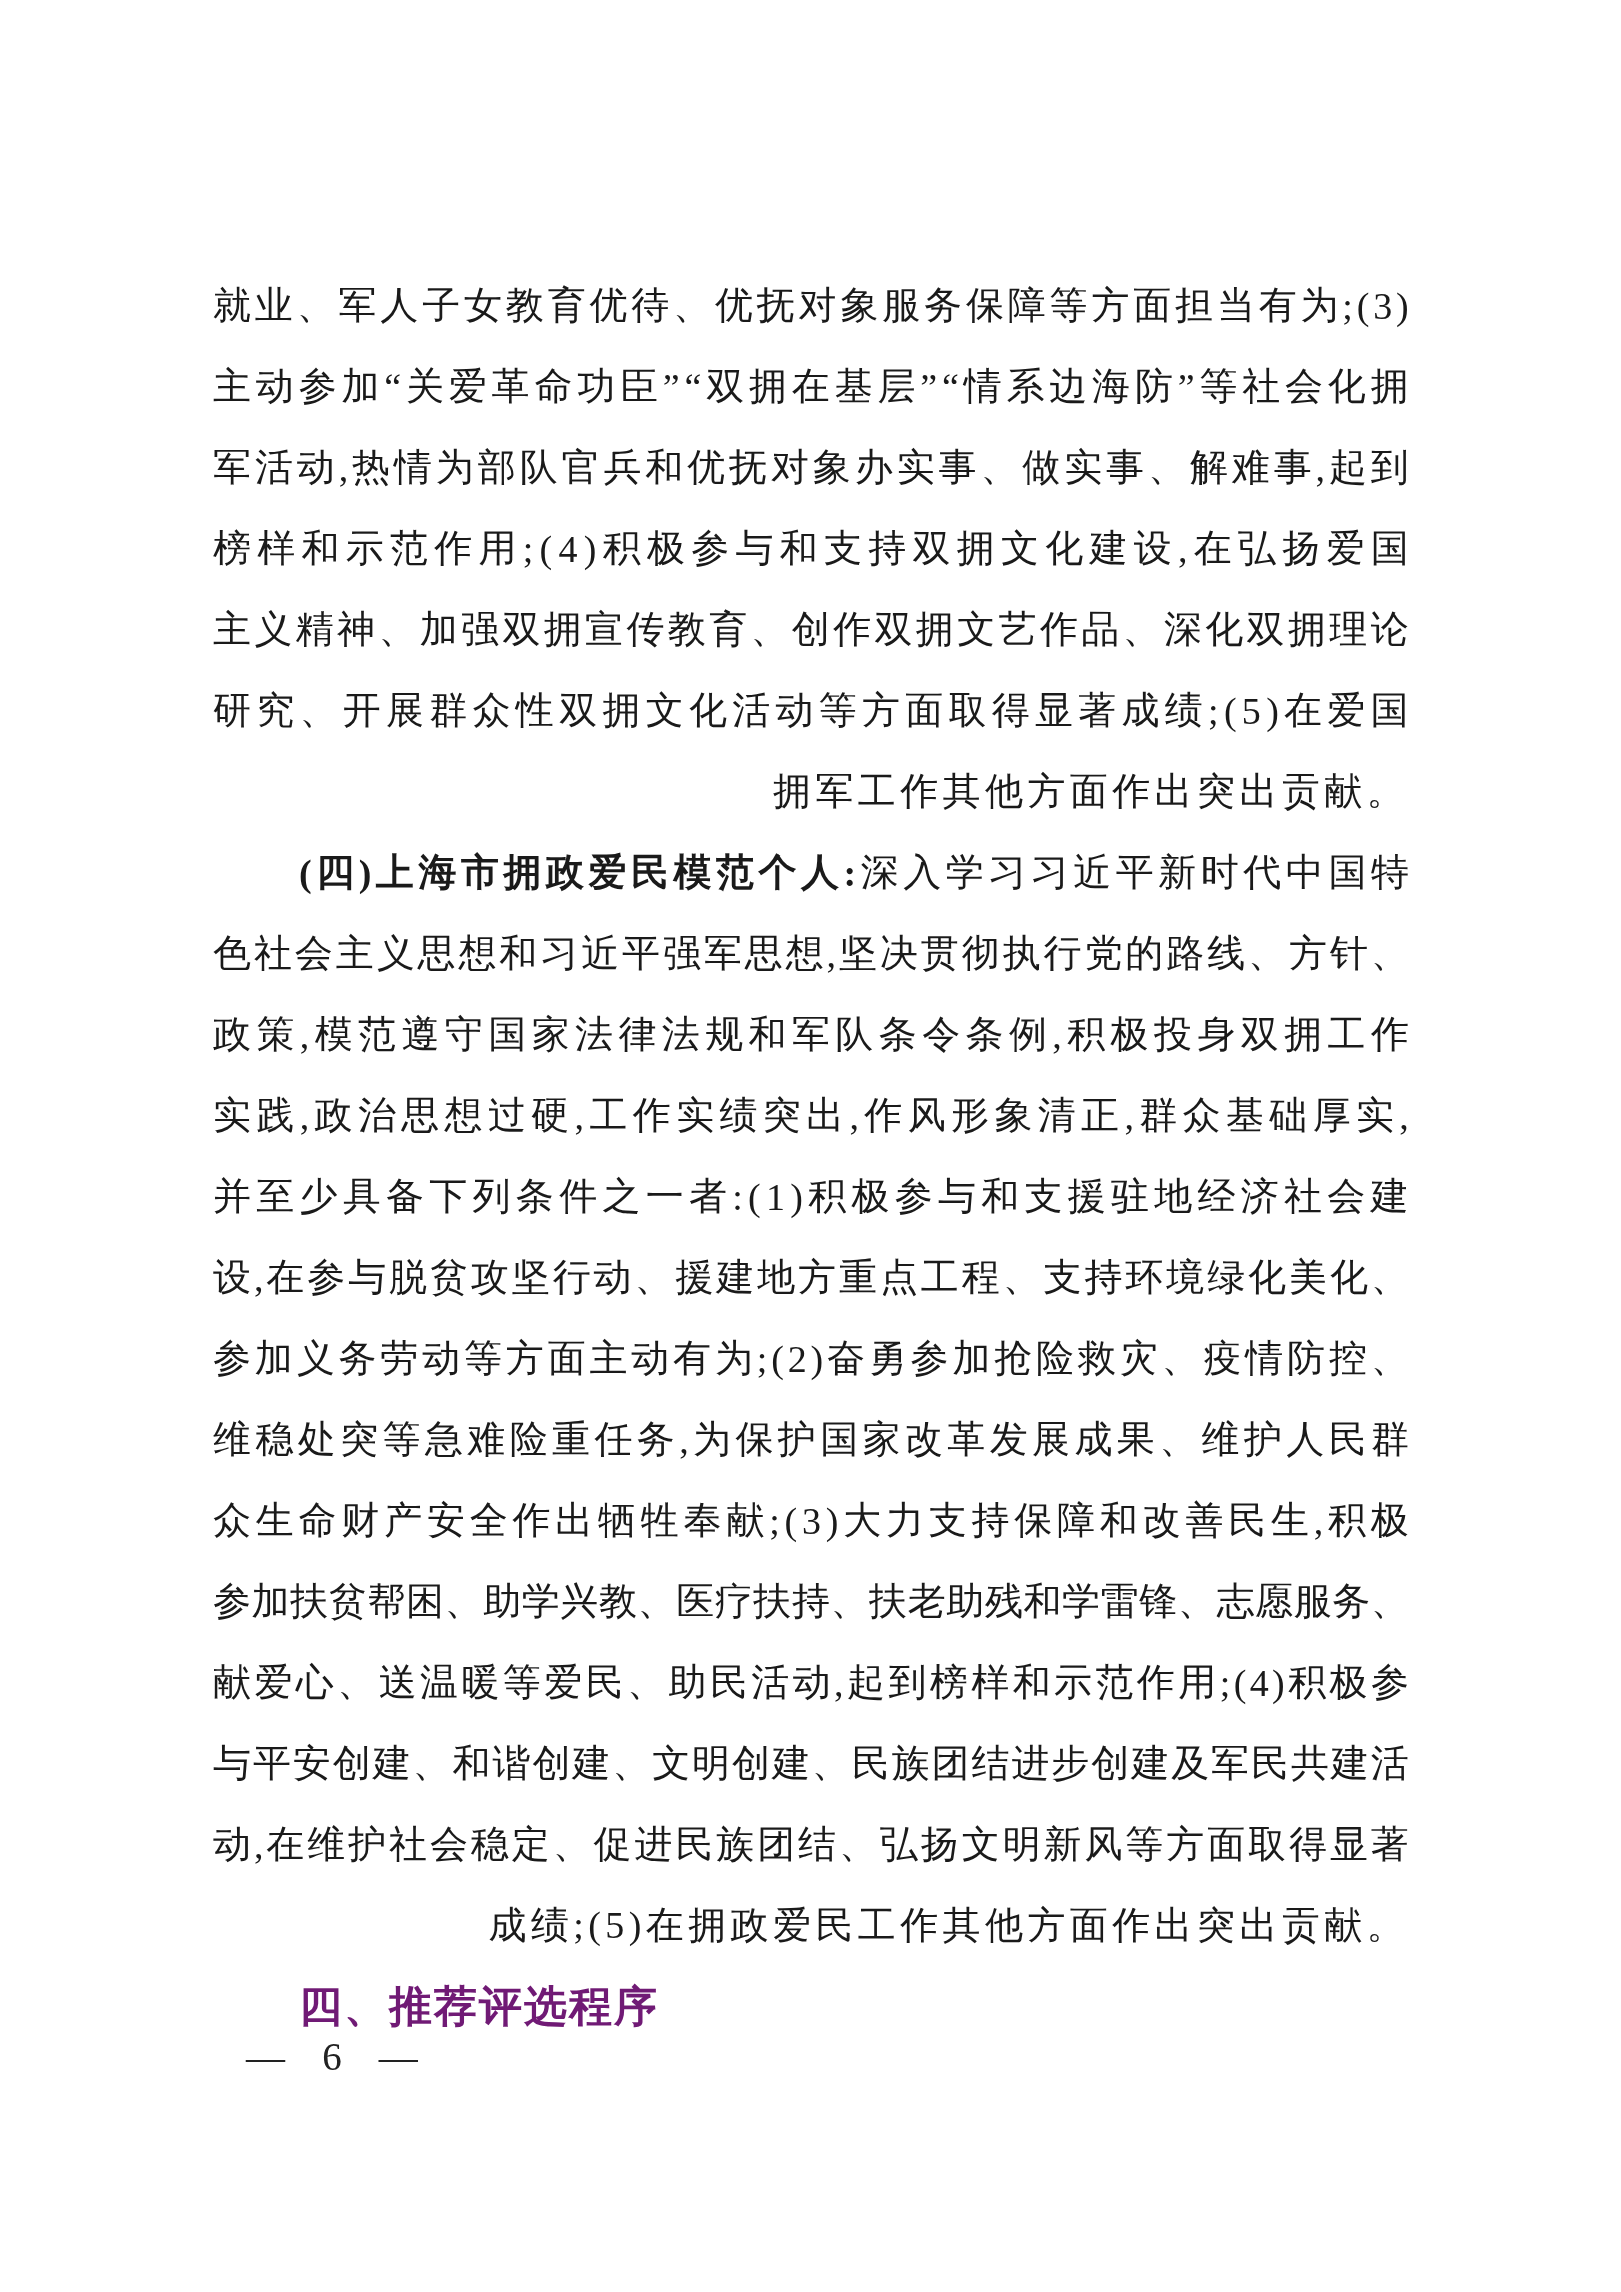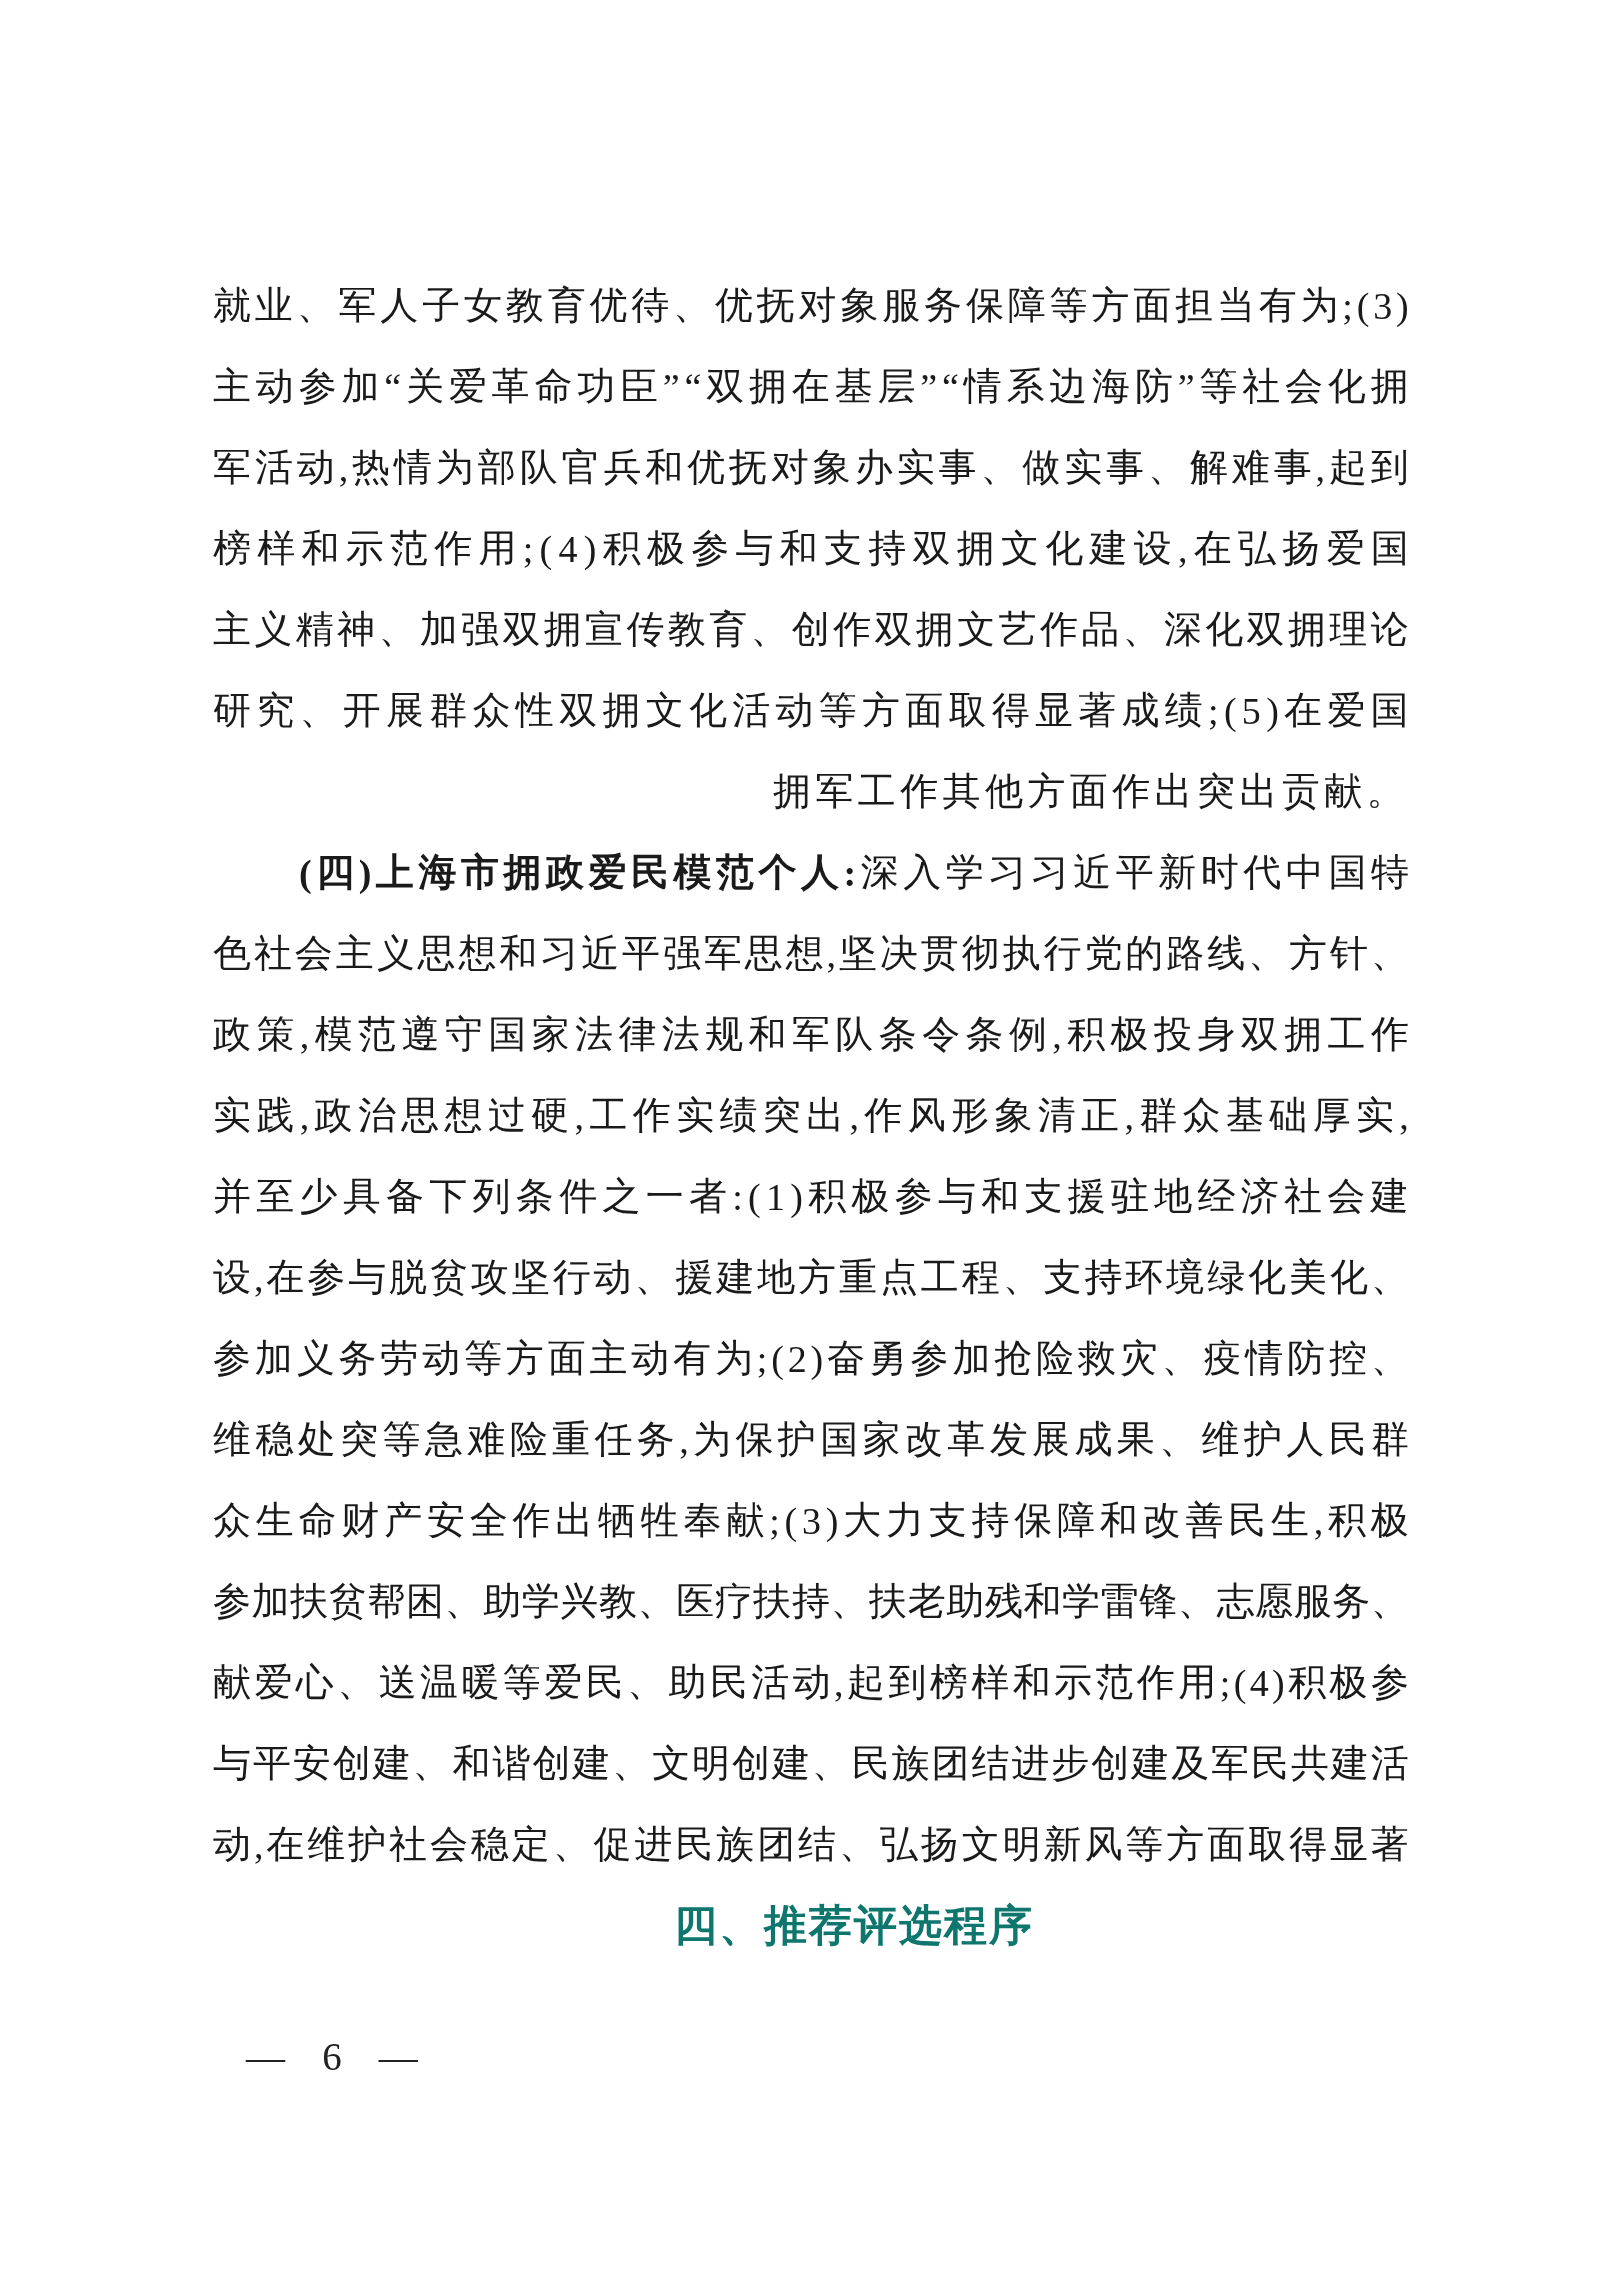--- a/index.html
+++ b/index.html
@@ -38,23 +38,22 @@
   }
   .line.indent { padding-left:86px; }
   .seg.lead-bold { font-weight:700; }
   .line.heading-line {
     font-family:"Liberation Sans", sans-serif;
     font-weight:700;
     font-size:43px;
     line-height:81px;
     padding-left:86px;
     letter-spacing:2px;
-    color:#0f766e;
+    color:#701a75;
     white-space:nowrap;
-    text-align:center;
   }
   .footer {
     position:absolute;
     left:246px; top:2037px;
     font-size:39px;
     line-height:39px;
     letter-spacing:13.7px;
     color:#222222;
     white-space:nowrap;
   }
@@ -118,20 +117,21 @@
       </div>
     <div class="line just">
         <span class="seg"><span class="ch">献</span><span class="ch">爱</span><span class="ch">心</span><span class="ch">、</span><span class="ch">送</span><span class="ch">温</span><span class="ch">暖</span><span class="ch">等</span><span class="ch">爱</span><span class="ch">民</span><span class="ch">、</span><span class="ch">助</span><span class="ch">民</span><span class="ch">活</span><span class="ch">动</span><span class="ch">,</span><span class="ch">起</span><span class="ch">到</span><span class="ch">榜</span><span class="ch">样</span><span class="ch">和</span><span class="ch">示</span><span class="ch">范</span><span class="ch">作</span><span class="ch">用</span><span class="ch">;</span><span class="ch">(</span><span class="ch">4</span><span class="ch">)</span><span class="ch">积</span><span class="ch">极</span><span class="ch">参</span></span>
       </div>
     <div class="line just">
         <span class="seg"><span class="ch">与</span><span class="ch">平</span><span class="ch">安</span><span class="ch">创</span><span class="ch">建</span><span class="ch">、</span><span class="ch">和</span><span class="ch">谐</span><span class="ch">创</span><span class="ch">建</span><span class="ch">、</span><span class="ch">文</span><span class="ch">明</span><span class="ch">创</span><span class="ch">建</span><span class="ch">、</span><span class="ch">民</span><span class="ch">族</span><span class="ch">团</span><span class="ch">结</span><span class="ch">进</span><span class="ch">步</span><span class="ch">创</span><span class="ch">建</span><span class="ch">及</span><span class="ch">军</span><span class="ch">民</span><span class="ch">共</span><span class="ch">建</span><span class="ch">活</span></span>
       </div>
     <div class="line just">
         <span class="seg"><span class="ch">动</span><span class="ch">,</span><span class="ch">在</span><span class="ch">维</span><span class="ch">护</span><span class="ch">社</span><span class="ch">会</span><span class="ch">稳</span><span class="ch">定</span><span class="ch">、</span><span class="ch">促</span><span class="ch">进</span><span class="ch">民</span><span class="ch">族</span><span class="ch">团</span><span class="ch">结</span><span class="ch">、</span><span class="ch">弘</span><span class="ch">扬</span><span class="ch">文</span><span class="ch">明</span><span class="ch">新</span><span class="ch">风</span><span class="ch">等</span><span class="ch">方</span><span class="ch">面</span><span class="ch">取</span><span class="ch">得</span><span class="ch">显</span><span class="ch">著</span></span>
       </div>
+    <div class="line flush"><span class="seg">成绩;(5)在拥政爱民工作其他方面作出突出贡献。</span></div>
 
     <div class="line heading-line"><span class="seg">四、推荐评选程序</span></div>
 
   </div>
 
   <div class="footer">— 6 —</div>
 </div>
 
 
 </body></html>

